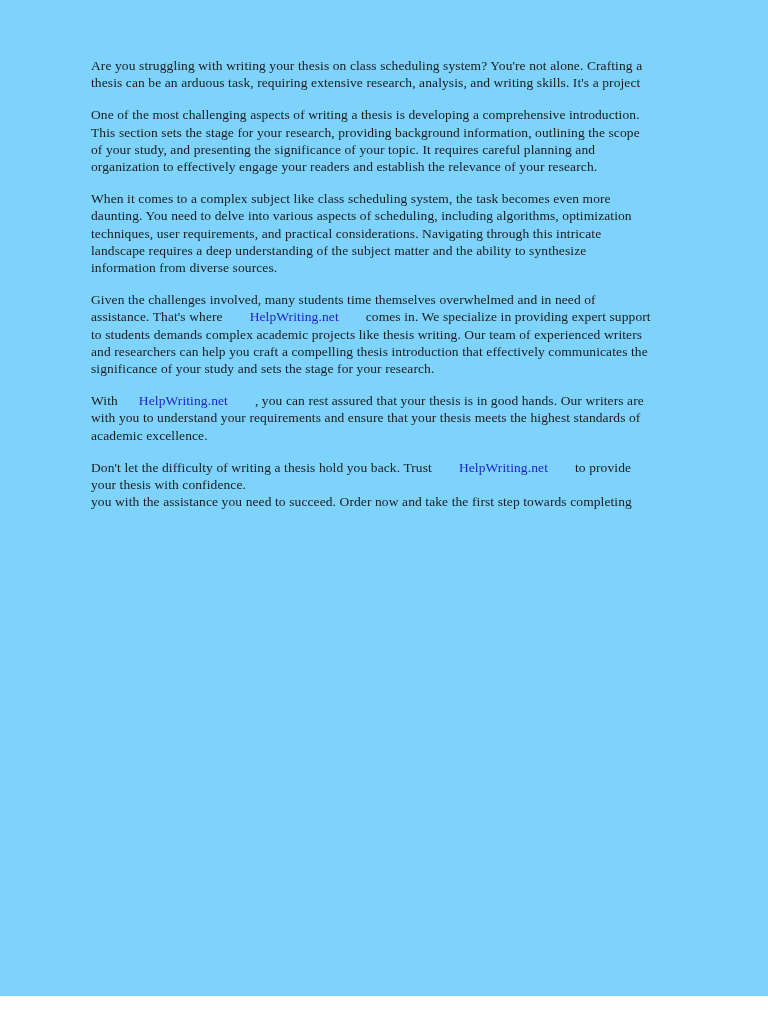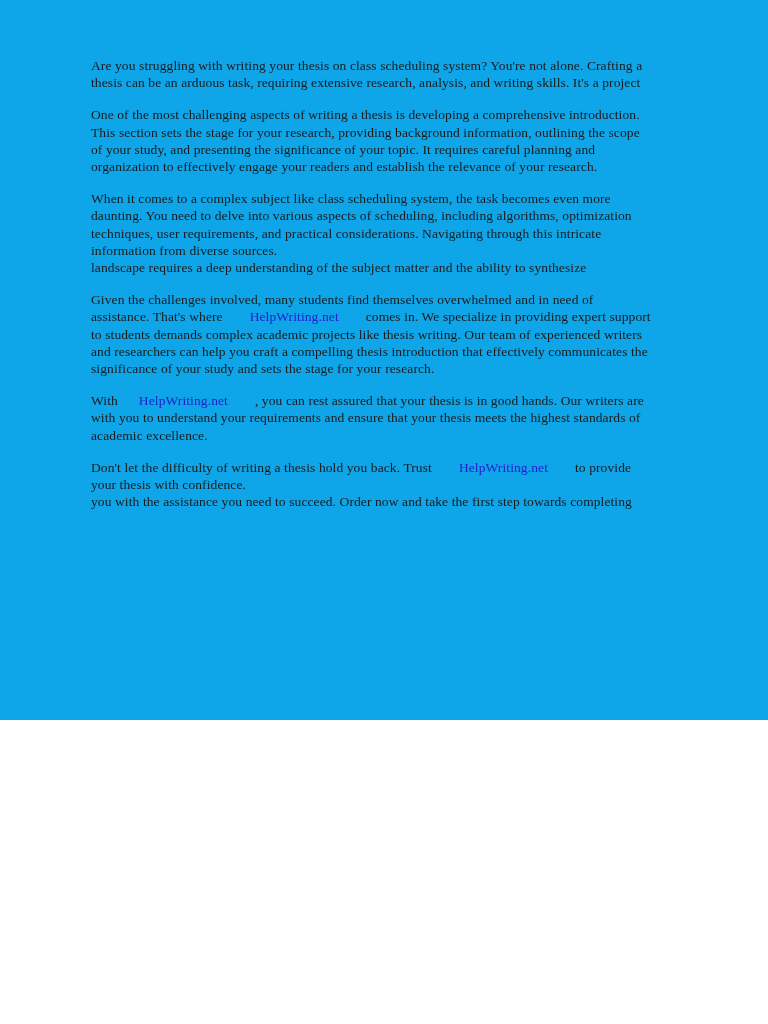--- a/index.html
+++ b/index.html
@@ -3,22 +3,22 @@
 <meta charset="utf-8">
 <style>
   html, body {
     margin: 0;
     padding: 0;
     background: #ffffff;
   }
   .page {
     position: relative;
     width: 768px;
-    height: 720px;
-    background: #0ea5e9;
+    height: 996px;
+    background: #7dd3fc;
     overflow: hidden;
     font-family: "Liberation Serif", "DejaVu Serif", serif;
   }
   .content {
     position: absolute;
     left: 91px;
     top: 57px;
     width: 650px;
     font-size: 13.5px;
     line-height: 17.2px;
@@ -53,25 +53,25 @@
       <p class="para">
         <span class="line"><span>One of the most challenging aspects of writing a thesis is developing a comprehensive introduction.</span></span>
         <span class="line"><span>This section sets the stage for your research, providing background information, outlining the scope</span></span>
         <span class="line"><span>of your study, and presenting the significance of your topic. It requires careful planning and</span></span>
         <span class="line"><span>organization to effectively engage your readers and establish the relevance of your research.</span></span>
       </p>
       <p class="para">
         <span class="line"><span>When it comes to a complex subject like class scheduling system, the task becomes even more</span></span>
         <span class="line"><span>daunting. You need to delve into various aspects of scheduling, including algorithms, optimization</span></span>
         <span class="line"><span>techniques, user requirements, and practical considerations. Navigating through this intricate</span></span>
+        <span class="line"><span>landscape requires a deep understanding of the subject matter and the ability to synthesize</span></span>
         <span class="line"><span>information from diverse sources.</span></span>
-        <span class="line"><span>landscape requires a deep understanding of the subject matter and the ability to synthesize</span></span>
       </p>
       <p class="para">
-        <span class="line"><span>Given the challenges involved, many students find themselves overwhelmed and in need of</span></span>
+        <span class="line"><span>Given the challenges involved, many students time themselves overwhelmed and in need of</span></span>
         <span class="line"><span>assistance. That's where</span><a class="lnk" style="color: rgb(34, 34, 204);">HelpWriting.net</a><span>comes in. We specialize in providing expert support</span></span>
         <span class="line"><span>to students demands complex academic projects like thesis writing. Our team of experienced writers</span></span>
         <span class="line"><span>and researchers can help you craft a compelling thesis introduction that effectively communicates the</span></span>
         <span class="line"><span>significance of your study and sets the stage for your research.</span></span>
       </p>
       <p class="para">
         <span class="line"><span>With</span><a class="lnk tight-left" style="color: rgb(34, 34, 204);">HelpWriting.net</a><span>, you can rest assured that your thesis is in good hands. Our writers are</span></span>
         <span class="line"><span>with you to understand your requirements and ensure that your thesis meets the highest standards of</span></span>
         <span class="line"><span>academic excellence.</span></span>
       </p>

